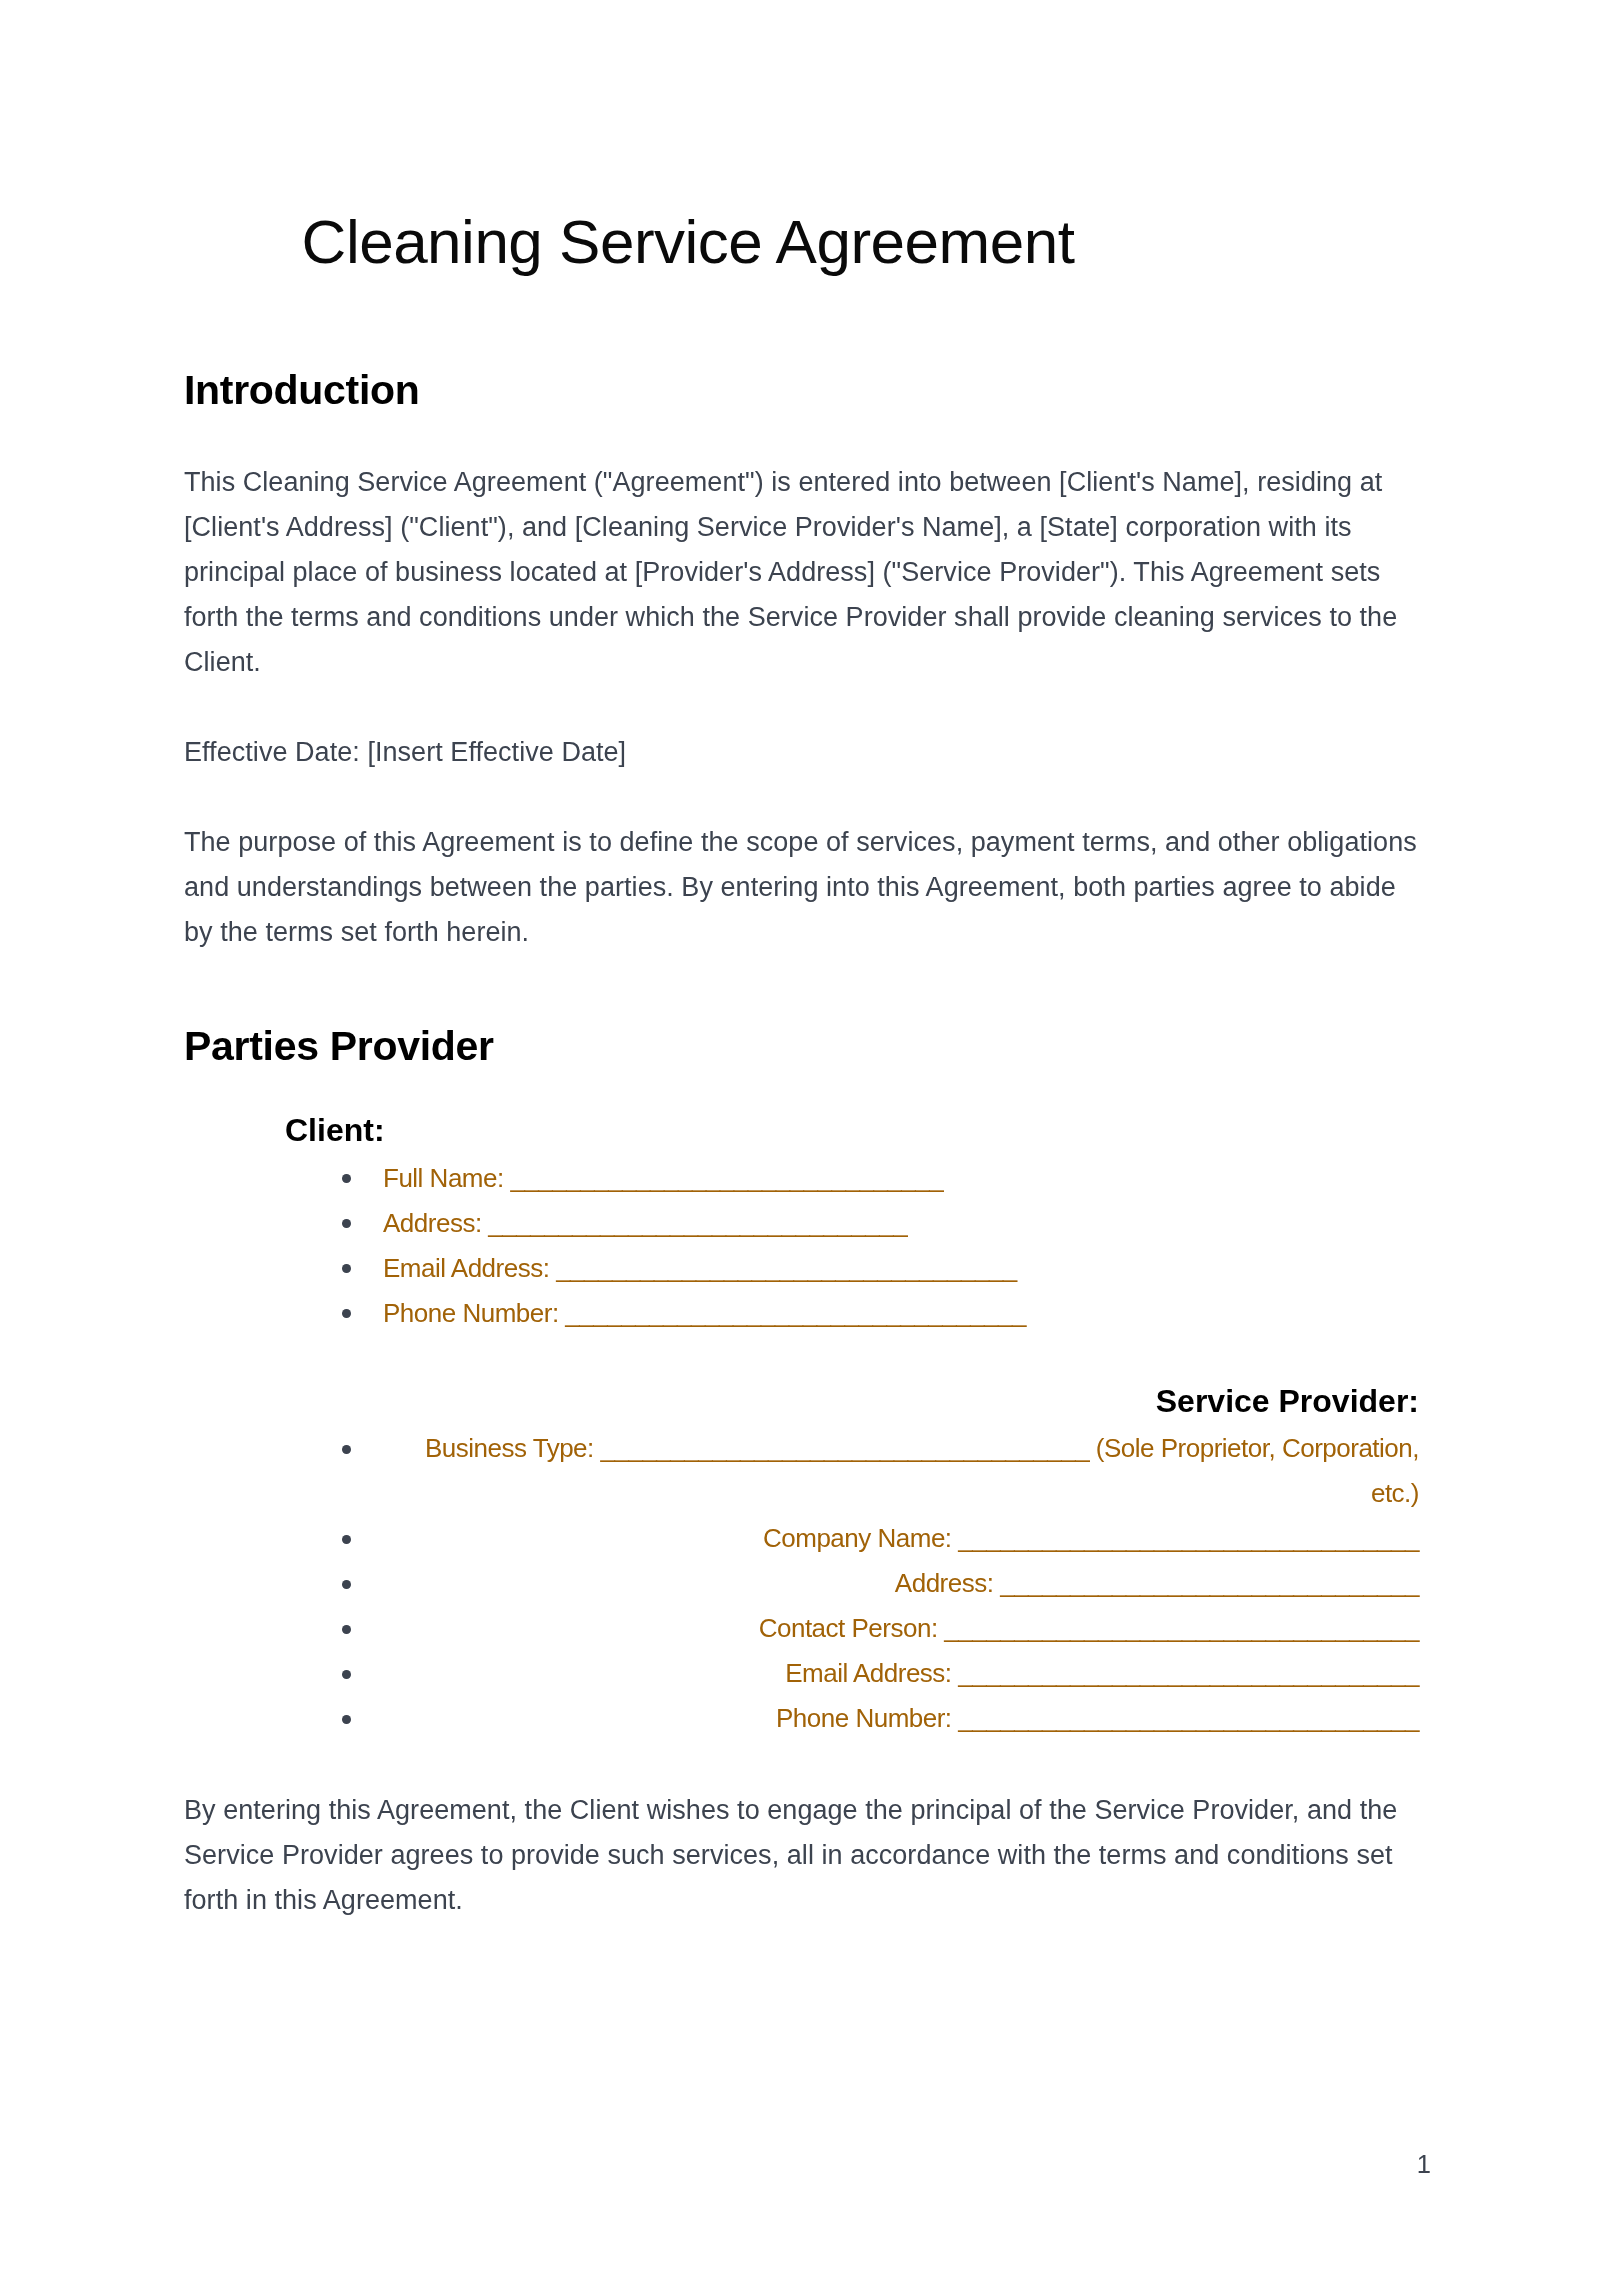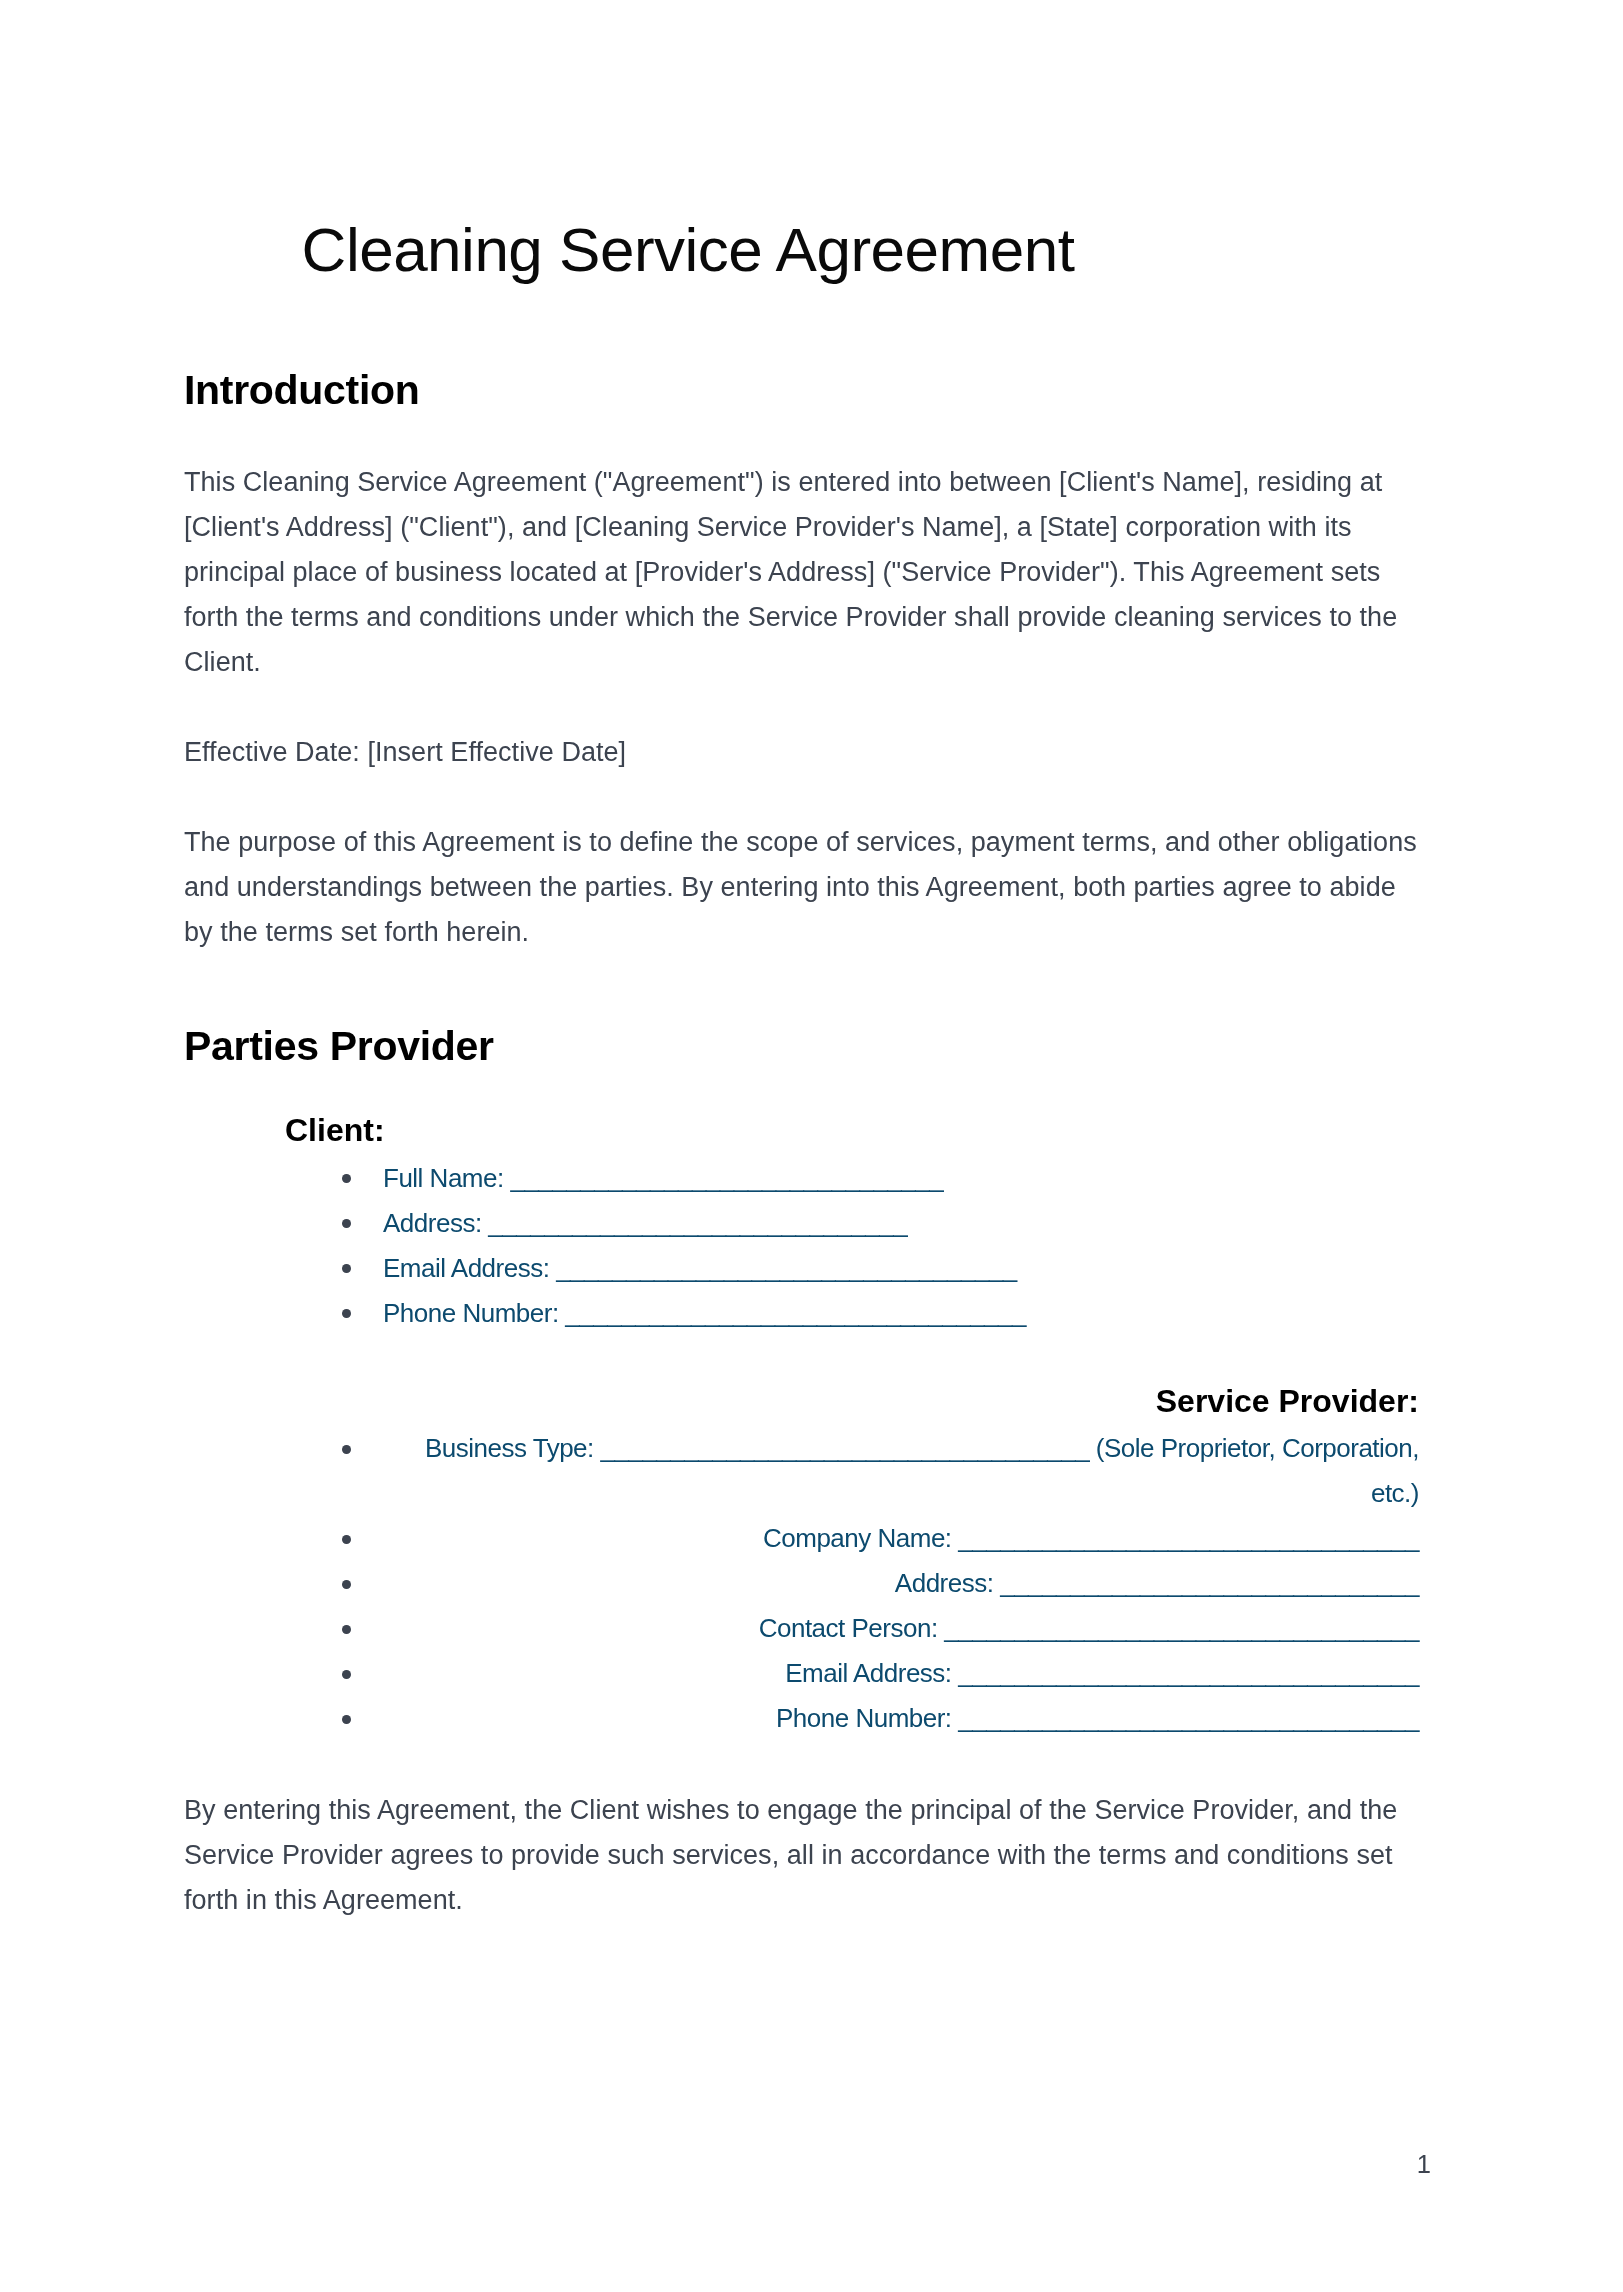--- a/index.html
+++ b/index.html
@@ -19,21 +19,21 @@
   .page {
     position: absolute;
     inset: 0;
     background: #ffffff;
     box-sizing: border-box;
     padding: 0;
   }
 
   .doc-title {
     position: absolute;
-    top: 172px;
+    top: 164px;
     left: 0;
     width: 1376px;
     text-align: center;
     font-size: 62px;
     font-weight: 400;
     color: #0a0a0a;
     letter-spacing: -0.5px;
     line-height: 1.15;
   }
 
@@ -96,21 +96,21 @@
     list-style: none;
     margin: 0;
     padding: 0;
   }
 
   ul.party-list li {
     position: relative;
     padding-left: 98px;
     font-size: 26px;
     line-height: 45px;
-    color: #0c4a6e;
+    color: #a16207;
     letter-spacing: 0.05px;
   }
 
   ul.party-list li .bullet {
     position: absolute;
     left: 57px;
     top: 18.6px;
     width: 8.8px;
     height: 8.8px;
     border-radius: 50%;

